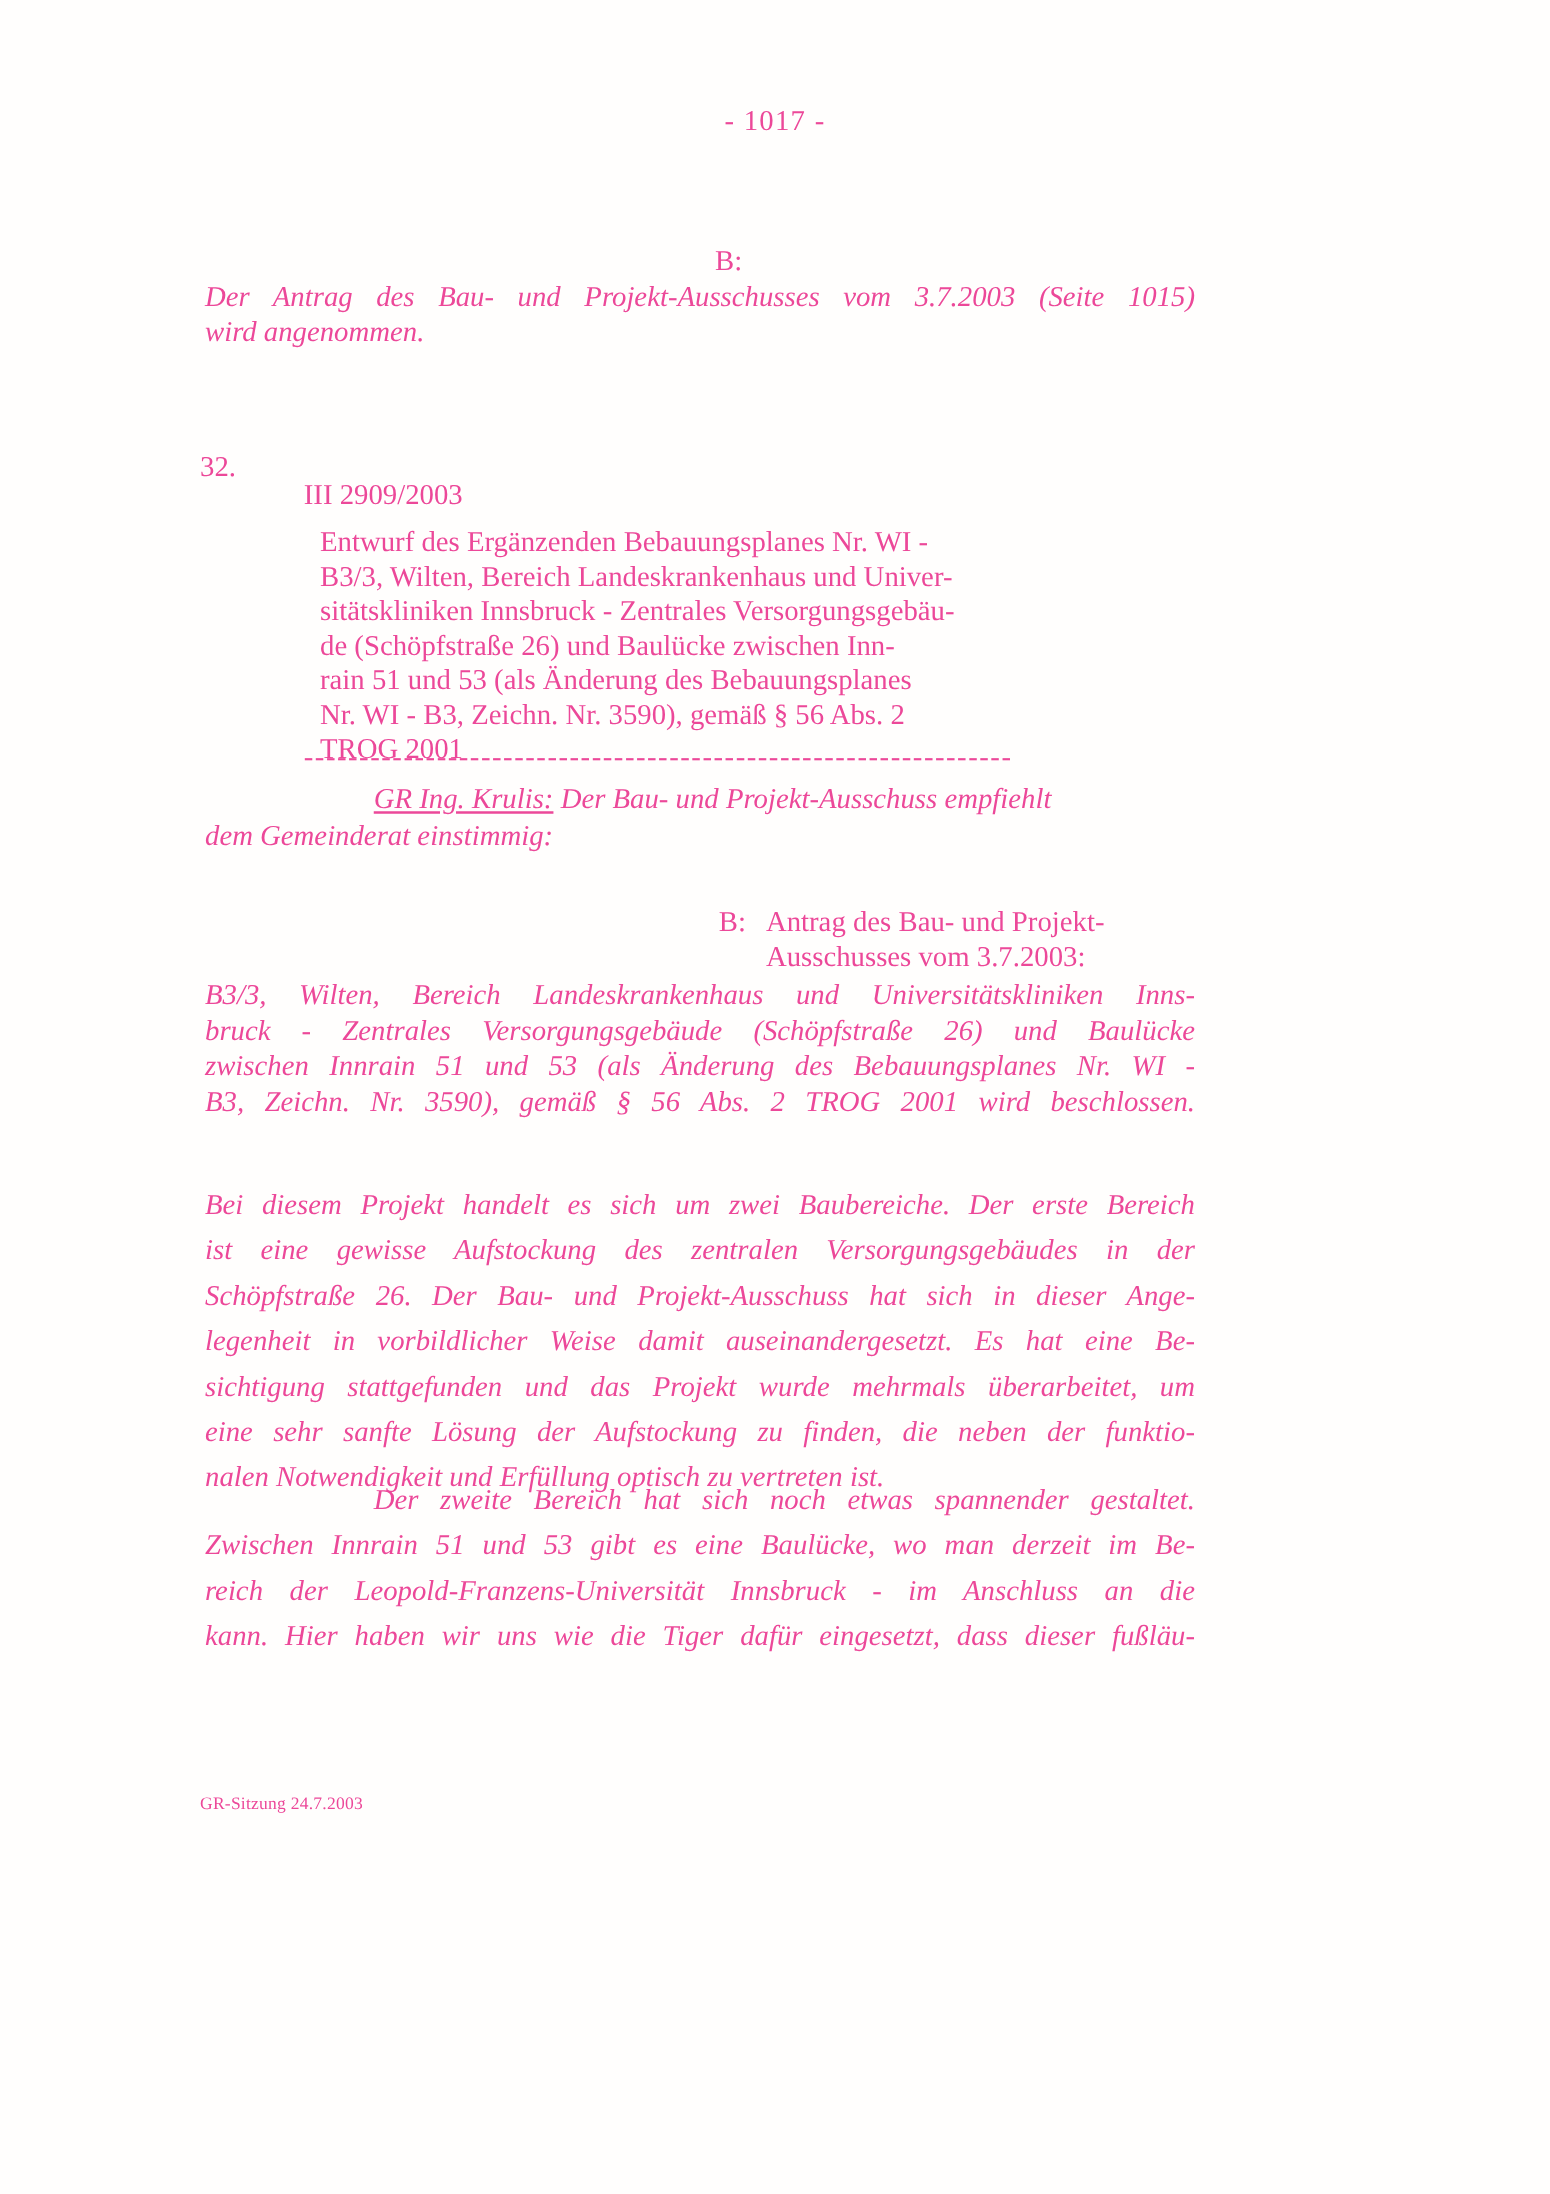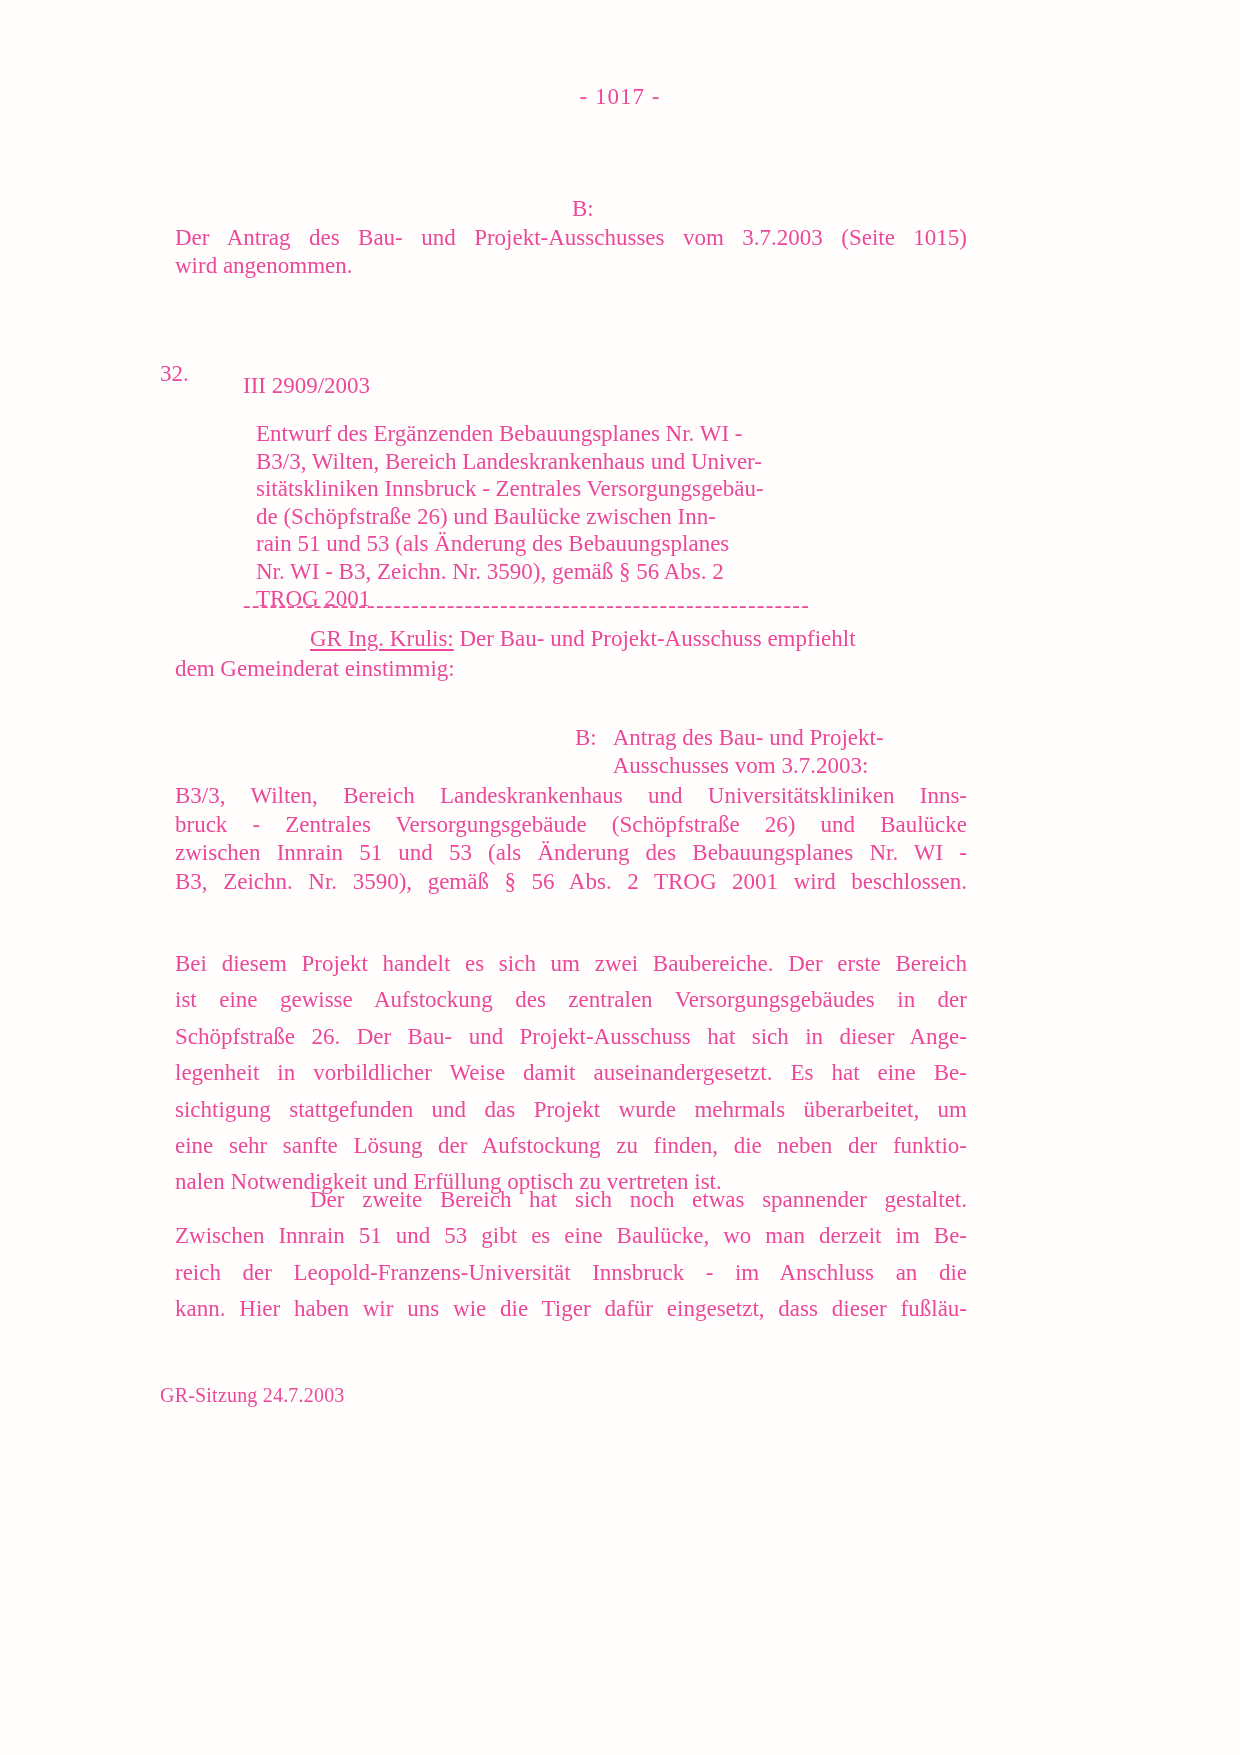--- a/index.html
+++ b/index.html
@@ -20,32 +20,32 @@
   .abs { position: absolute; }
 
   .page-number {
     top: 84px; left: 0; width: 100%;
     text-align: center;
     letter-spacing: 1px;
   }
 
   .b-label-1 { top: 196px; left: 572px; }
 
-  .para { width: 792px; left: 175px; }
+  .para { width: 792px; left: 164px; font-style: italic; }
   .para > div { white-space: normal; }
 
   
   .jl > div { text-align: justify; text-align-last: justify; }
   .jl > div:last-child { text-align-last: left; }
   .jl-all > div { text-align: justify; text-align-last: justify; }
 
   .p1 { top: 224px; line-height: 28px; }
 
   .item-number { top: 361px; left: 160px; }
-  .item-ref    { top: 373px; left: 243px; text-align: right; }
+  .item-ref    { top: 383px; left: 243px; text-align: right; }
 
   .item-title {
     top: 420px; left: 243px; width: 588px;
     line-height: 27.5px;
     margin-left: 13px;
   }
 
   .divider {
     top: 593px; left: 243px; width: 588px;
     white-space: nowrap; overflow: hidden;
@@ -60,22 +60,22 @@
   .motion-lines > div { text-align: left; }
 
   .auflage { top: 782px; line-height: 28.5px; }
 
   .bei { top: 946px; line-height: 36.4px; }
 
   .zweite { top: 1182px; line-height: 36.4px; }
   .zweite > div:first-child { padding-left: 135px; }
 
   .footer {
-    top: 1384px; left: 160px;
-    font-size: 20px;
+    top: 1436px; left: 160px;
+    font-size: 14px;
     letter-spacing: 0.2px;
   }
 </style>
 </head>
 <body>
 
 <div class="page">
 
   <div class="abs page-number">- 1017 -</div>
 

